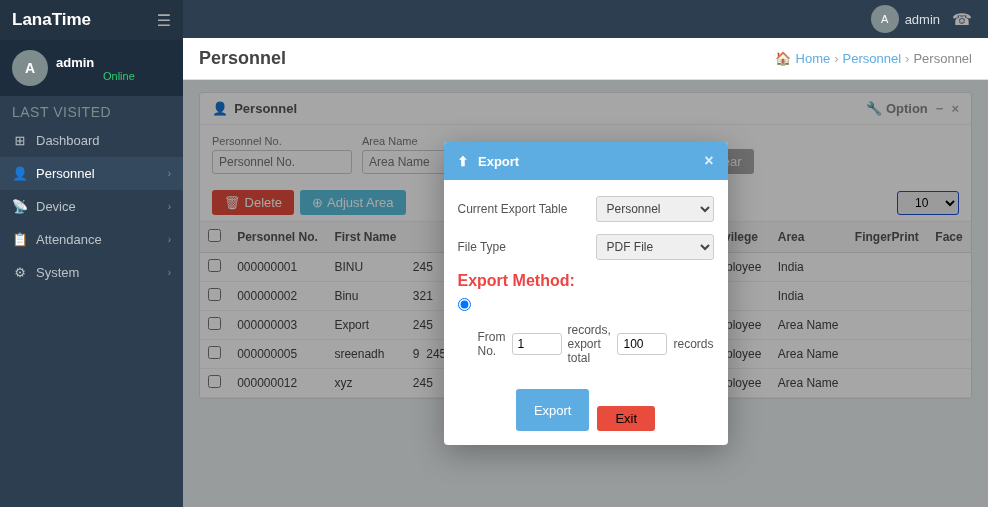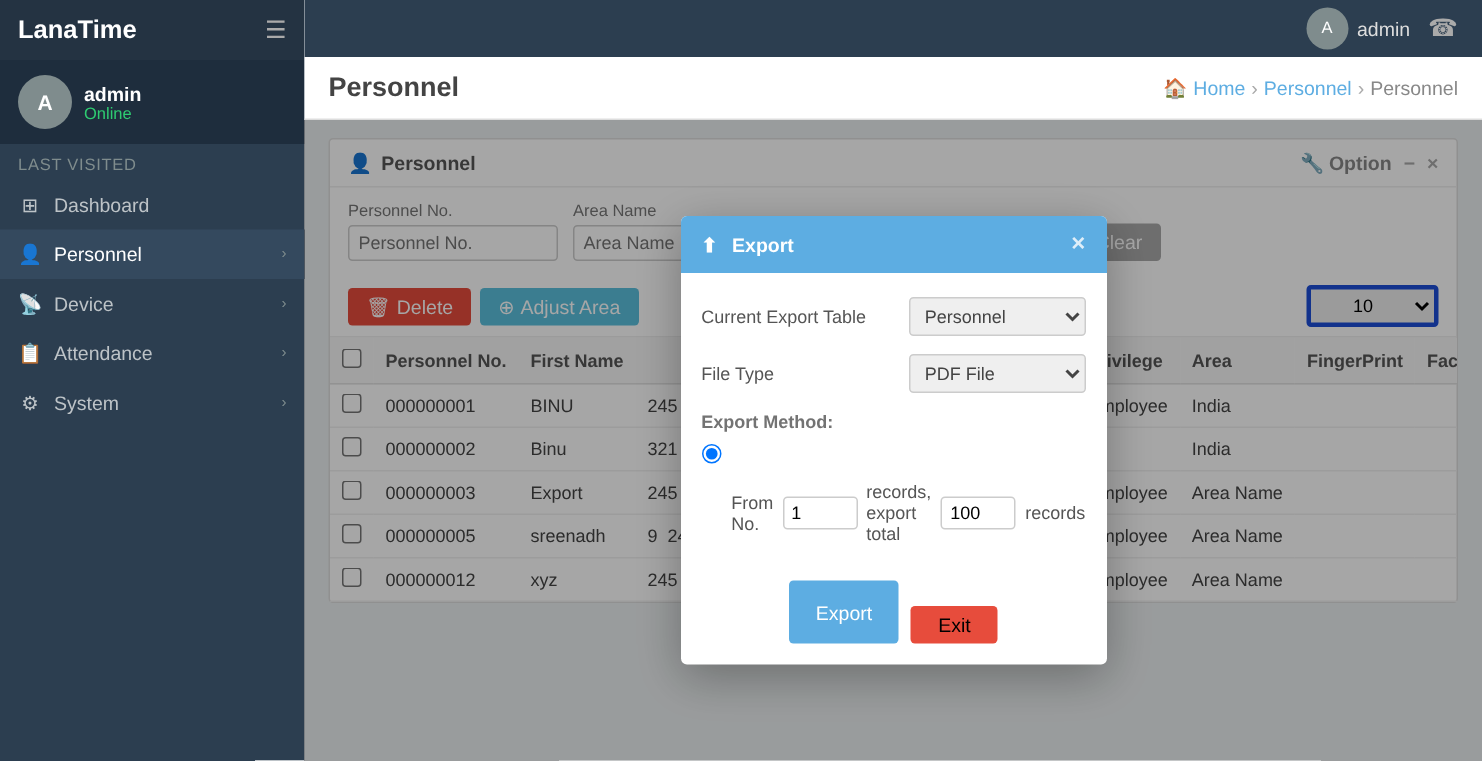--- a/index.html
+++ b/index.html
@@ -1,21 +1,21 @@
 <!DOCTYPE html>
 <html><head>
   <meta charset="utf-8">
   <style>
     * { box-sizing: border-box; margin: 0; padding: 0; font-family: 'Segoe UI', Arial, sans-serif; font-size: 13px; }
 
     body { background: #f0f0f0; display: flex; height: 507px; overflow: hidden; }
 
     
     .sidebar {
-      width: 203px;
+      width: 183px;
       background: #2c3e50;
       color: #ecf0f1;
       display: flex;
       flex-direction: column;
       flex-shrink: 0;
       height: 507px;
     }
     .sidebar-header {
       display: flex;
       align-items: center;
@@ -44,26 +44,26 @@
     .avatar-circle {
       width: 36px; height: 36px;
       border-radius: 50%;
       background: #7f8c8d;
       display: flex; align-items: center; justify-content: center;
       color: #fff; font-size: 14px; font-weight: bold;
       overflow: hidden;
     }
     .sidebar-user-info { display: flex; flex-direction: column; }
     .sidebar-username { color: #fff; font-size: 13px; font-weight: bold; }
-    .sidebar-status { color: #2ecc71; font-size: 11px; }
+    .sidebar-status { color: #2ecc71; font-size: 11px; margin-left: 47px; }
 
     .sidebar-section-label {
       padding: 8px 12px 4px;
       color: #7f8c8d;
-      font-size: 11px;
+      font-size: 14px;
       text-transform: uppercase;
       letter-spacing: 0.5px;
     }
 
     .sidebar-item {
       display: flex;
       align-items: center;
       padding: 9px 12px;
       color: #bdc3c7;
       cursor: pointer;
@@ -204,23 +204,23 @@
     }
     td {
       padding: 6px 8px;
       font-size: 12px;
       color: #444;
       border-bottom: 1px solid #f0f0f0;
       white-space: nowrap;
     }
     input[type="checkbox"] { cursor: pointer; }
     .per-page-select {
-      border: 3px solid #1d4ed8;
+      border: 1px solid #1d4ed8;
       border-radius: 3px;
-      padding: 3px 24px;
+      padding: 3px 13px;
       font-size: 12px;
     }
 
     
     .overlay {
       position: absolute;
       top: 0; left: 0; right: 0; bottom: 0;
       background: rgba(0,0,0,0.35);
       z-index: 100;
       display: flex;
@@ -525,21 +525,21 @@
           <div class="form-row">
             <label class="form-label">File Type</label>
             <select class="form-select">
               <option>PDF File</option>
               <option>Excel File</option>
               <option>CSV File</option>
             </select>
           </div>
 
           <div class="radio-group">
-            <span style="color:#737373;font-size:12px;font-weight:600;margin-bottom:2px;">Export Method:</span>
+            <span style="color:#ef4444;font-size:16px;font-weight:600;margin-bottom:2px;">Export Method:</span>
             <label class="radio-label">
               <input type="radio" name="export_method" checked="" style="">
             </label>
           </div>
 
           <div class="from-no-row">
             <span class="from-no-label">From No.</span>
             <input class="from-no-input" type="text" value="1" style="">
             <span class="records-label">records, export total</span>
             <input class="from-no-input" type="text" value="100" style="">

